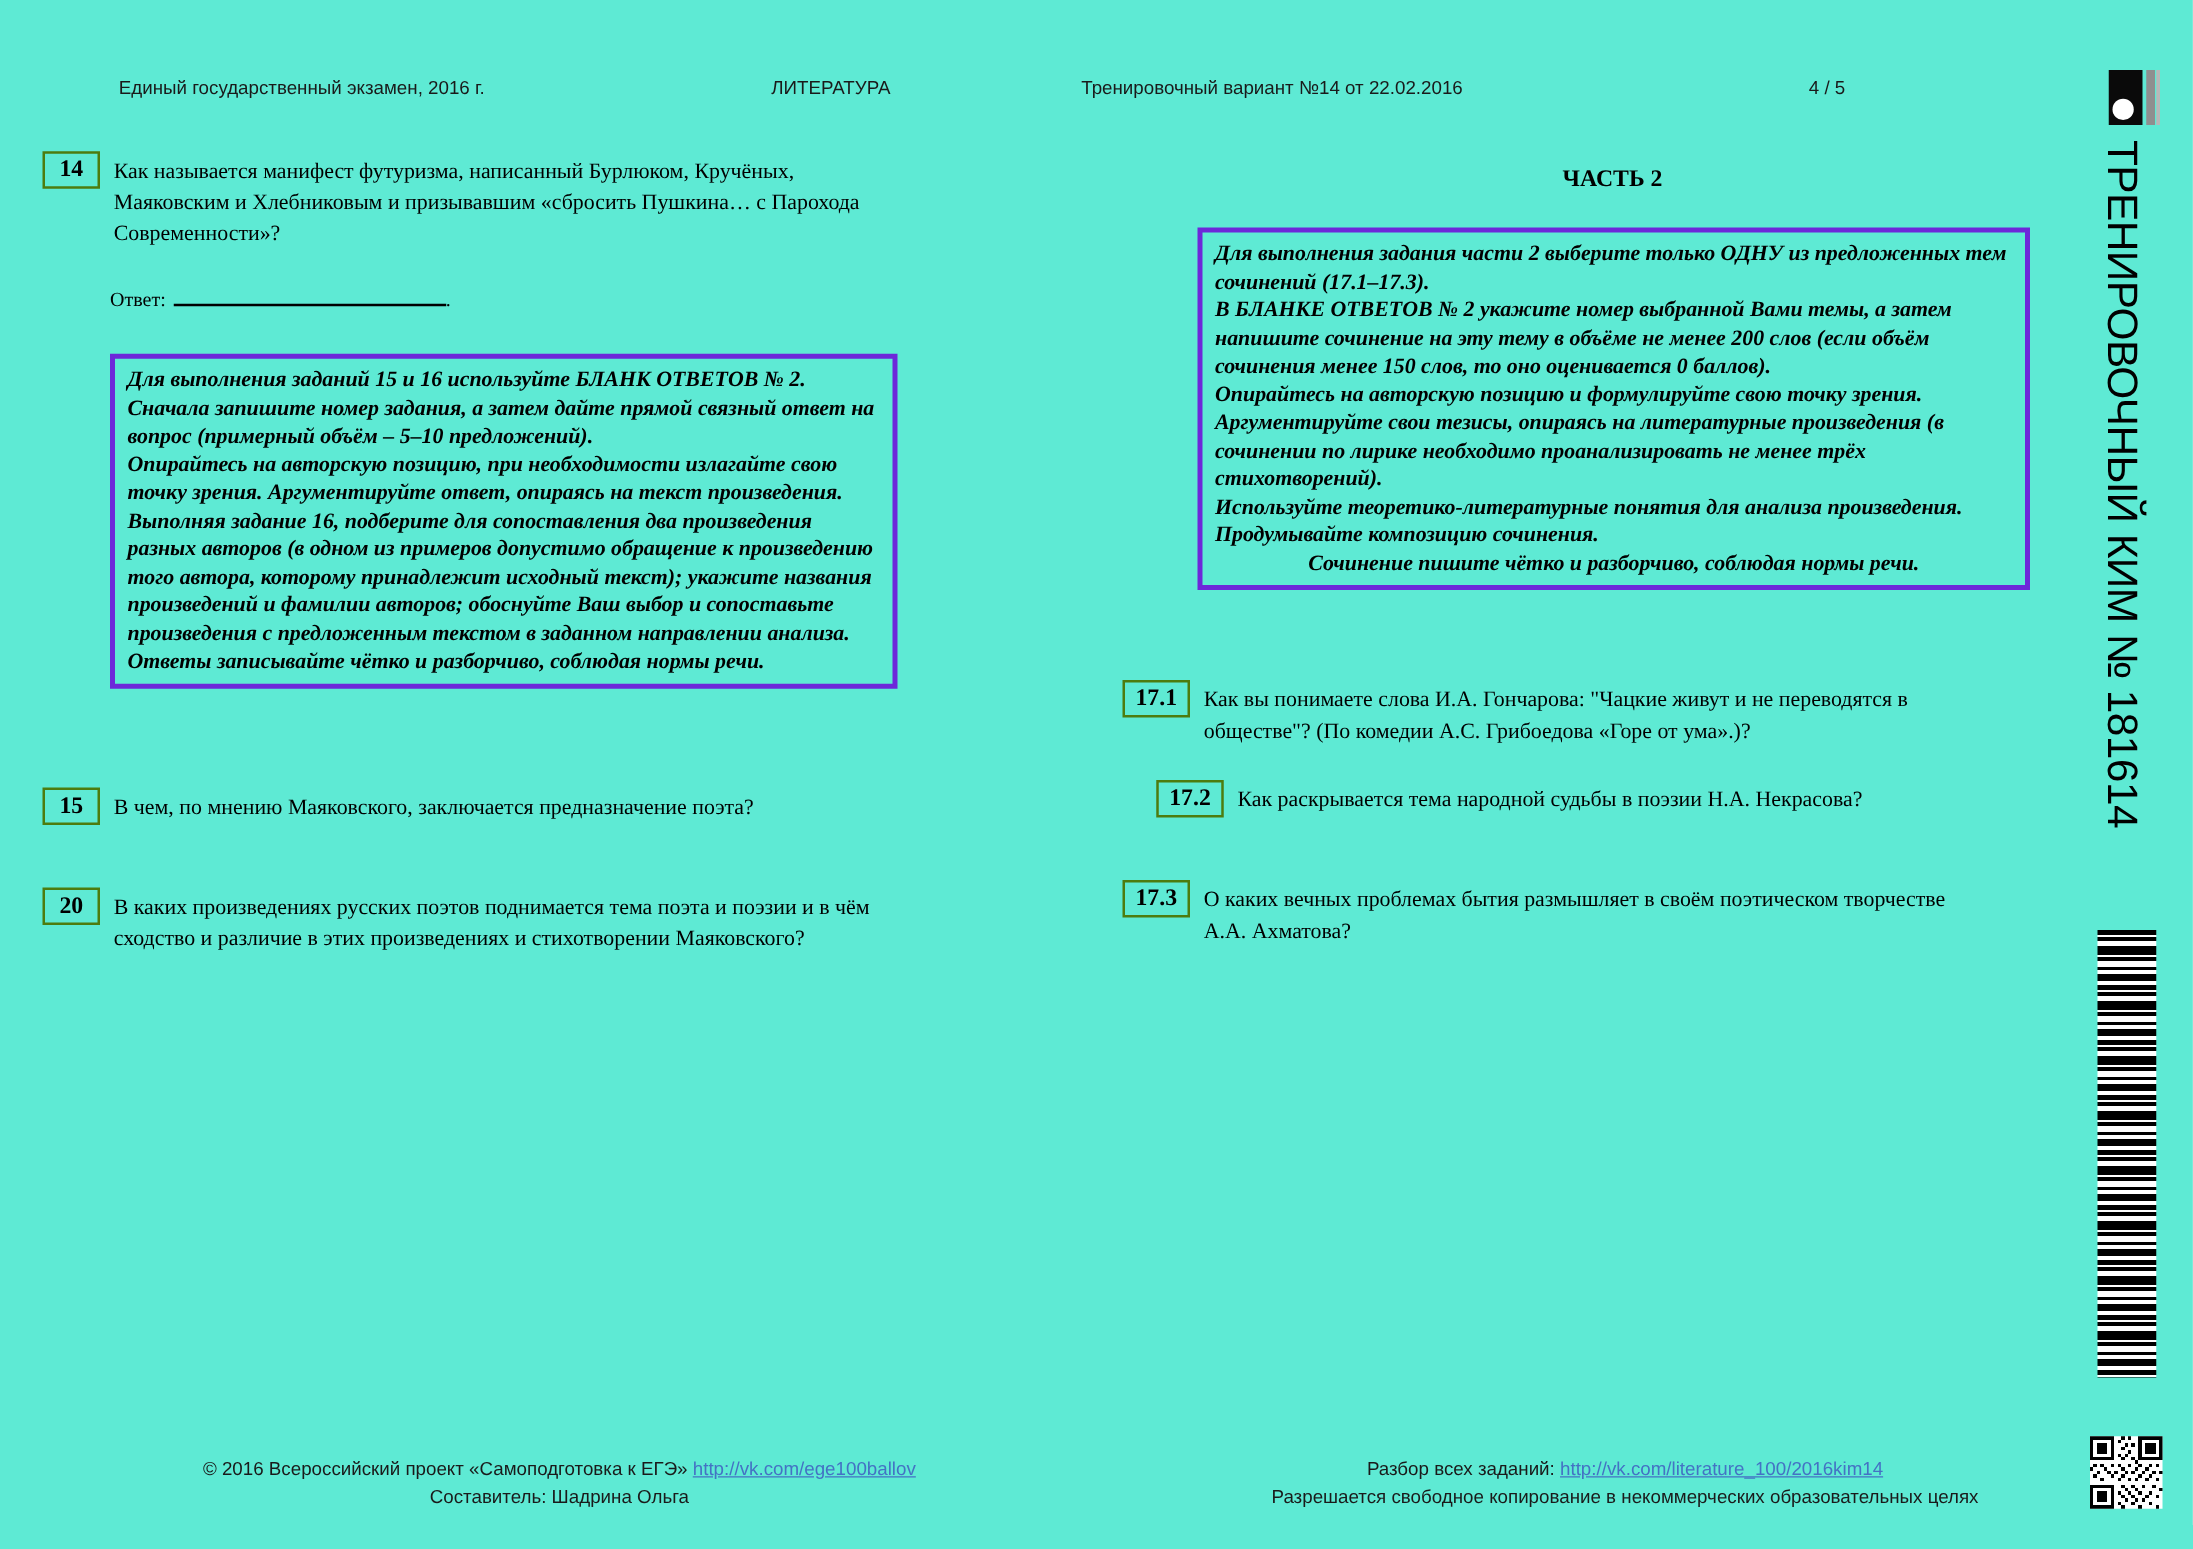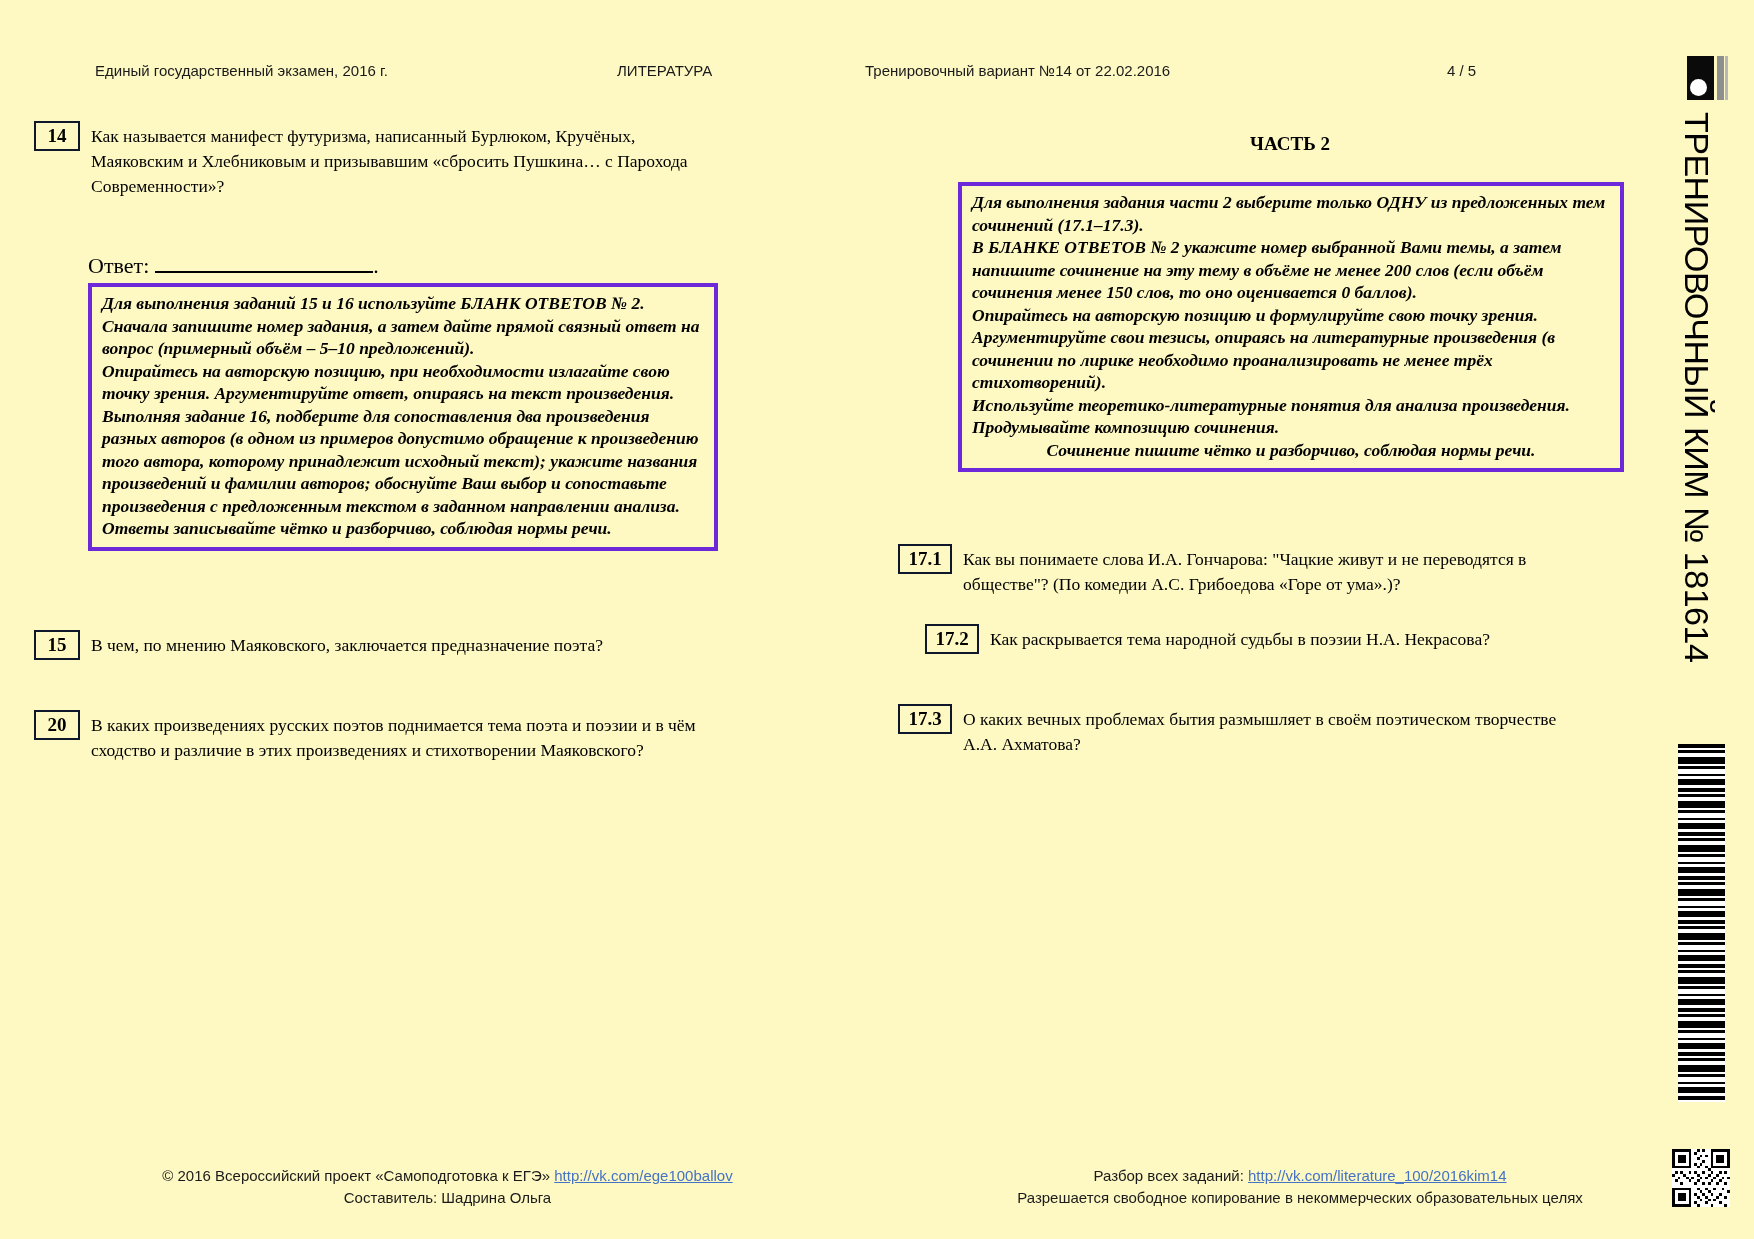--- a/index.html
+++ b/index.html
@@ -1,36 +1,36 @@
 <!DOCTYPE html>
 <html><head>
 <meta charset="utf-8">
 <style>
   * { margin:0; padding:0; box-sizing:border-box; }
   body { background:#e8e8e8; }
   .page {
-    position:relative; width:1754px; height:1239px; background:#fef9c3;
+    position:relative; width:1754px; height:1239px; background:#5eead4;
     font-family:"Liberation Serif", serif; color:#000; overflow:hidden;
   }
   .hdr { position:absolute; font-family:"Liberation Sans", sans-serif; font-size:15px; color:#1a1a1a; }
   .qrow { position:absolute; display:flex; gap:11px; align-items:flex-start; }
   .qnum {
-    border:2px solid #0f172a; height:30px; min-width:46px; flex:0 0 auto;
+    border:2px solid #4d7c0f; height:30px; min-width:46px; flex:0 0 auto;
     display:flex; align-items:center; justify-content:center;
     font-weight:bold; font-size:19px; padding:0 4px; margin-top:-3px;
   }
   .qnum.wide { min-width:54px; }
   .qtext { font-size:17.5px; line-height:25px; }
   .ibox {
     position:absolute; border:4px solid #6d28d9; padding:5px 10px 7px 10px;
     font-weight:bold; font-style:italic; font-size:17.5px; line-height:22.5px;
   }
   .ibox p { margin:0; }
   .ibox p.centered { text-align:center; }
-  .answer { position:absolute; font-size:22px;margin-top:24px; }
+  .answer { position:absolute; font-size:16px; }
   .answer .blank { display:inline-block; width:218px; border-bottom:2px solid #000; height:16px; margin-left:6px; }
   .part-title { position:absolute; font-weight:bold; font-size:19px; text-align:center; }
   .footer-block { position:absolute; font-family:"Liberation Sans", sans-serif; font-size:15px; line-height:22px; text-align:center; color:#1a1a1a; }
   .footer-block a { color:#4472C4; text-decoration:underline; cursor:pointer; }
   .kim-vertical {
     position:absolute; left:1716px; top:112px; white-space:nowrap;
     transform:rotate(90deg); transform-origin:top left;
     font-family:"Liberation Sans", sans-serif; font-size:34px; letter-spacing:-0.5px; color:#000;
   }
   .barcode {

